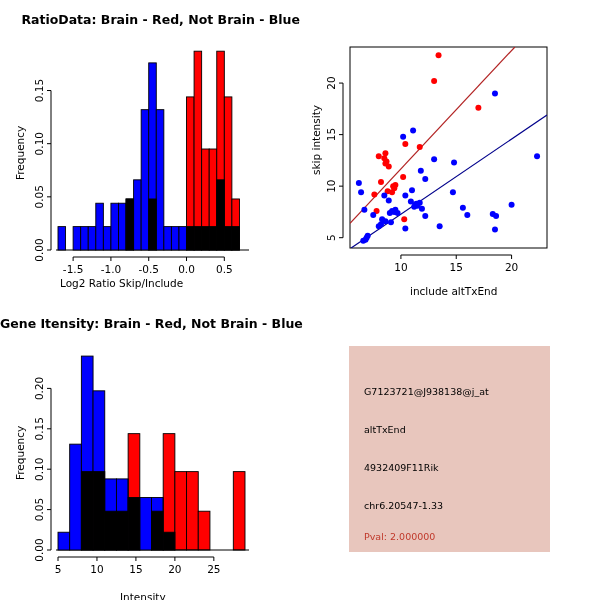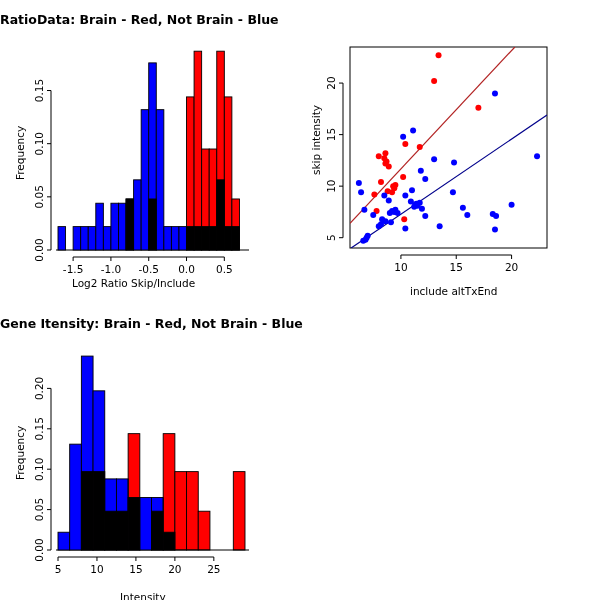--- a/index.html
+++ b/index.html
@@ -1,20 +1,20 @@
 <!DOCTYPE html>
 <html><head>
 <meta charset="utf-8">
 <style>
   html,body{margin:0;padding:0;background:#ffffff;}
   body{width:600px;height:600px;font-family:"DejaVu Sans",sans-serif;overflow:hidden;}
   #root{position:relative;width:600px;height:600px;}
   .panel{position:absolute;}
   .ptitle{
-    position:absolute;left:0;width:100%;text-align:left;
+    position:absolute;left:0;width:100%;text-align:right;
     font-family:"DejaVu Sans",sans-serif;font-weight:bold;font-size:12.5px;
     color:#000;letter-spacing:0px;white-space:nowrap;
   }
   .axlabel{
     position:absolute;font-family:"DejaVu Sans",sans-serif;font-size:10.5px;color:#000;
     white-space:nowrap;
   }
   .vert{transform:rotate(-90deg);transform-origin:left top;}
   svg{display:block;overflow:visible;}
   .infobox{
@@ -29,21 +29,21 @@
 </head>
 <body>
 
 <div id="root">
 
   <div class="panel" style="left:0;top:0;width:300px;height:300px;">
     <div class="ptitle" style="top:12px;">RatioData: Brain - Red, Not Brain - Blue</div>
 
     <div class="axlabel vert" style="left:14px;top:180px;">Frequency</div>
 
-    <div class="axlabel" style="left:72px;top:277px;">Log2 Ratio Skip/Include</div>
+    <div class="axlabel" style="left:60px;top:277px;">Log2 Ratio Skip/Include</div>
 
     <svg id="svg-ratio" width="300" height="300" style="position:absolute;left:0;top:0;">
         <line x1="56" y1="250" x2="249" y2="250" stroke="#000" stroke-width="1"></line>
         <g>
           <rect x="58" y="226.61052631578949" width="7.560000000000002" height="23.389473684210515" fill="#0000FF" stroke="#000" stroke-width="0.9"></rect>
           <rect x="73.12" y="226.61052631578949" width="7.560000000000002" height="23.389473684210515" fill="#0000FF" stroke="#000" stroke-width="0.9"></rect>
           <rect x="80.68" y="226.61052631578949" width="7.560000000000002" height="23.389473684210515" fill="#0000FF" stroke="#000" stroke-width="0.9"></rect>
           <rect x="88.24" y="226.61052631578949" width="7.5600000000000165" height="23.389473684210515" fill="#0000FF" stroke="#000" stroke-width="0.9"></rect>
           <rect x="95.80000000000001" y="203.22105263157897" width="7.560000000000002" height="46.77894736842103" fill="#0000FF" stroke="#000" stroke-width="0.9"></rect>
           <rect x="103.35999999999999" y="226.61052631578949" width="7.560000000000002" height="23.389473684210515" fill="#0000FF" stroke="#000" stroke-width="0.9"></rect>
@@ -200,21 +200,21 @@
         <text x="100.91011235955057" y="271" font-family="&quot;DejaVu Sans&quot;, sans-serif" font-size="10.5" fill="#000" text-anchor="middle">10</text>
         <text x="156.24719101123597" y="271" font-family="&quot;DejaVu Sans&quot;, sans-serif" font-size="10.5" fill="#000" text-anchor="middle">15</text>
         <text x="211.58426966292137" y="271" font-family="&quot;DejaVu Sans&quot;, sans-serif" font-size="10.5" fill="#000" text-anchor="middle">20</text>
         <text x="35" y="237.69230769230768" font-family="&quot;DejaVu Sans&quot;, sans-serif" font-size="10.5" fill="#000" text-anchor="middle" transform="rotate(-90 35 237.69230769230768)">5</text>
         <text x="35" y="186.15384615384616" font-family="&quot;DejaVu Sans&quot;, sans-serif" font-size="10.5" fill="#000" text-anchor="middle" transform="rotate(-90 35 186.15384615384616)">10</text>
         <text x="35" y="134.6153846153846" font-family="&quot;DejaVu Sans&quot;, sans-serif" font-size="10.5" fill="#000" text-anchor="middle" transform="rotate(-90 35 134.6153846153846)">15</text>
         <text x="35" y="83.0769230769231" font-family="&quot;DejaVu Sans&quot;, sans-serif" font-size="10.5" fill="#000" text-anchor="middle" transform="rotate(-90 35 83.0769230769231)">20</text>
       </svg>
   </div>
 
-  <div class="panel" style="left:0;top:300px;width:300px;height:300px;padding-left:48px;">
+  <div class="panel" style="left:0;top:300px;width:300px;height:300px;">
     <div class="ptitle" style="top:16px;">Gene Itensity: Brain - Red, Not Brain - Blue</div>
 
     <div class="axlabel vert" style="left:14px;top:180px;">Frequency</div>
 
     <div class="axlabel" style="left:120px;top:282px;margin-top:9px;">Intensity</div>
 
     <svg id="svg-gene" width="300" height="300" style="position:absolute;left:0;top:0;">
         <line x1="56" y1="250" x2="249" y2="250" stroke="#000" stroke-width="1"></line>
         <g>
           <rect x="58" y="232.224" width="11.6875" height="17.77600000000001" fill="#0000FF" stroke="#000" stroke-width="0.9"></rect>
@@ -259,14 +259,27 @@
         <text x="174.875" y="273" font-family="&quot;DejaVu Sans&quot;, sans-serif" font-size="10.5" fill="#000" text-anchor="middle">20</text>
         <text x="213.83333333333334" y="273" font-family="&quot;DejaVu Sans&quot;, sans-serif" font-size="10.5" fill="#000" text-anchor="middle">25</text>
         <text x="43" y="250" font-family="&quot;DejaVu Sans&quot;, sans-serif" font-size="10.5" fill="#000" text-anchor="middle" transform="rotate(-90 43 250)">0.00</text>
         <text x="43" y="209.6" font-family="&quot;DejaVu Sans&quot;, sans-serif" font-size="10.5" fill="#000" text-anchor="middle" transform="rotate(-90 43 209.6)">0.05</text>
         <text x="43" y="169.2" font-family="&quot;DejaVu Sans&quot;, sans-serif" font-size="10.5" fill="#000" text-anchor="middle" transform="rotate(-90 43 169.2)">0.10</text>
         <text x="43" y="128.8" font-family="&quot;DejaVu Sans&quot;, sans-serif" font-size="10.5" fill="#000" text-anchor="middle" transform="rotate(-90 43 128.8)">0.15</text>
         <text x="43" y="88.39999999999998" font-family="&quot;DejaVu Sans&quot;, sans-serif" font-size="10.5" fill="#000" text-anchor="middle" transform="rotate(-90 43 88.39999999999998)">0.20</text>
       </svg>
   </div>
 
+  <div class="panel" style="left:300px;top:300px;width:300px;height:300px;">
+    <div class="infobox" style="left:49px;top:46px;width:201px;height:206px;"></div>
+
+    <div class="infoline" style="left:64px;top:86px;">G7123721@J938138@j_at</div>
+
+    <div class="infoline" style="left:64px;top:124px;">altTxEnd</div>
+
+    <div class="infoline" style="left:64px;top:162px;">4932409F11Rik</div>
+
+    <div class="infoline" style="left:64px;top:200px;">chr6.20547-1.33</div>
+
+    <div class="infoline pval" style="left:64px;top:231px;">Pval: 2.000000</div>
+  </div>
 
 </div>
 
 </body></html>

